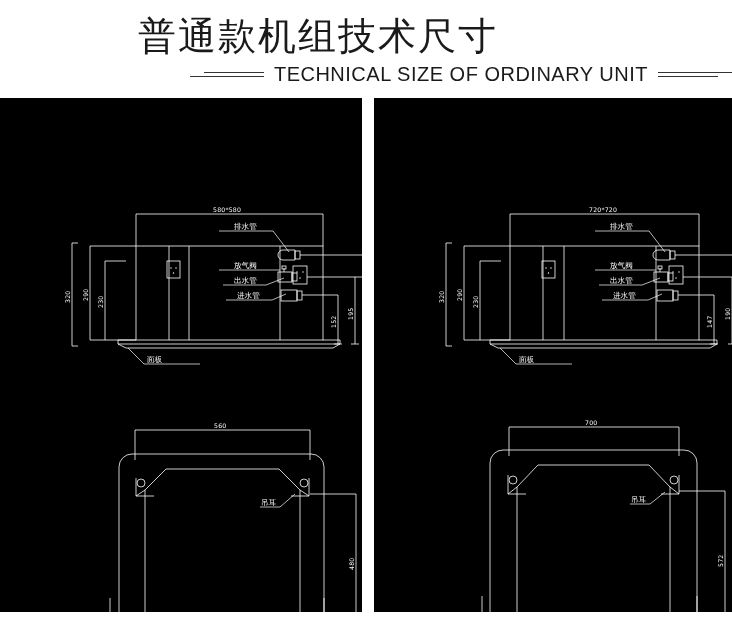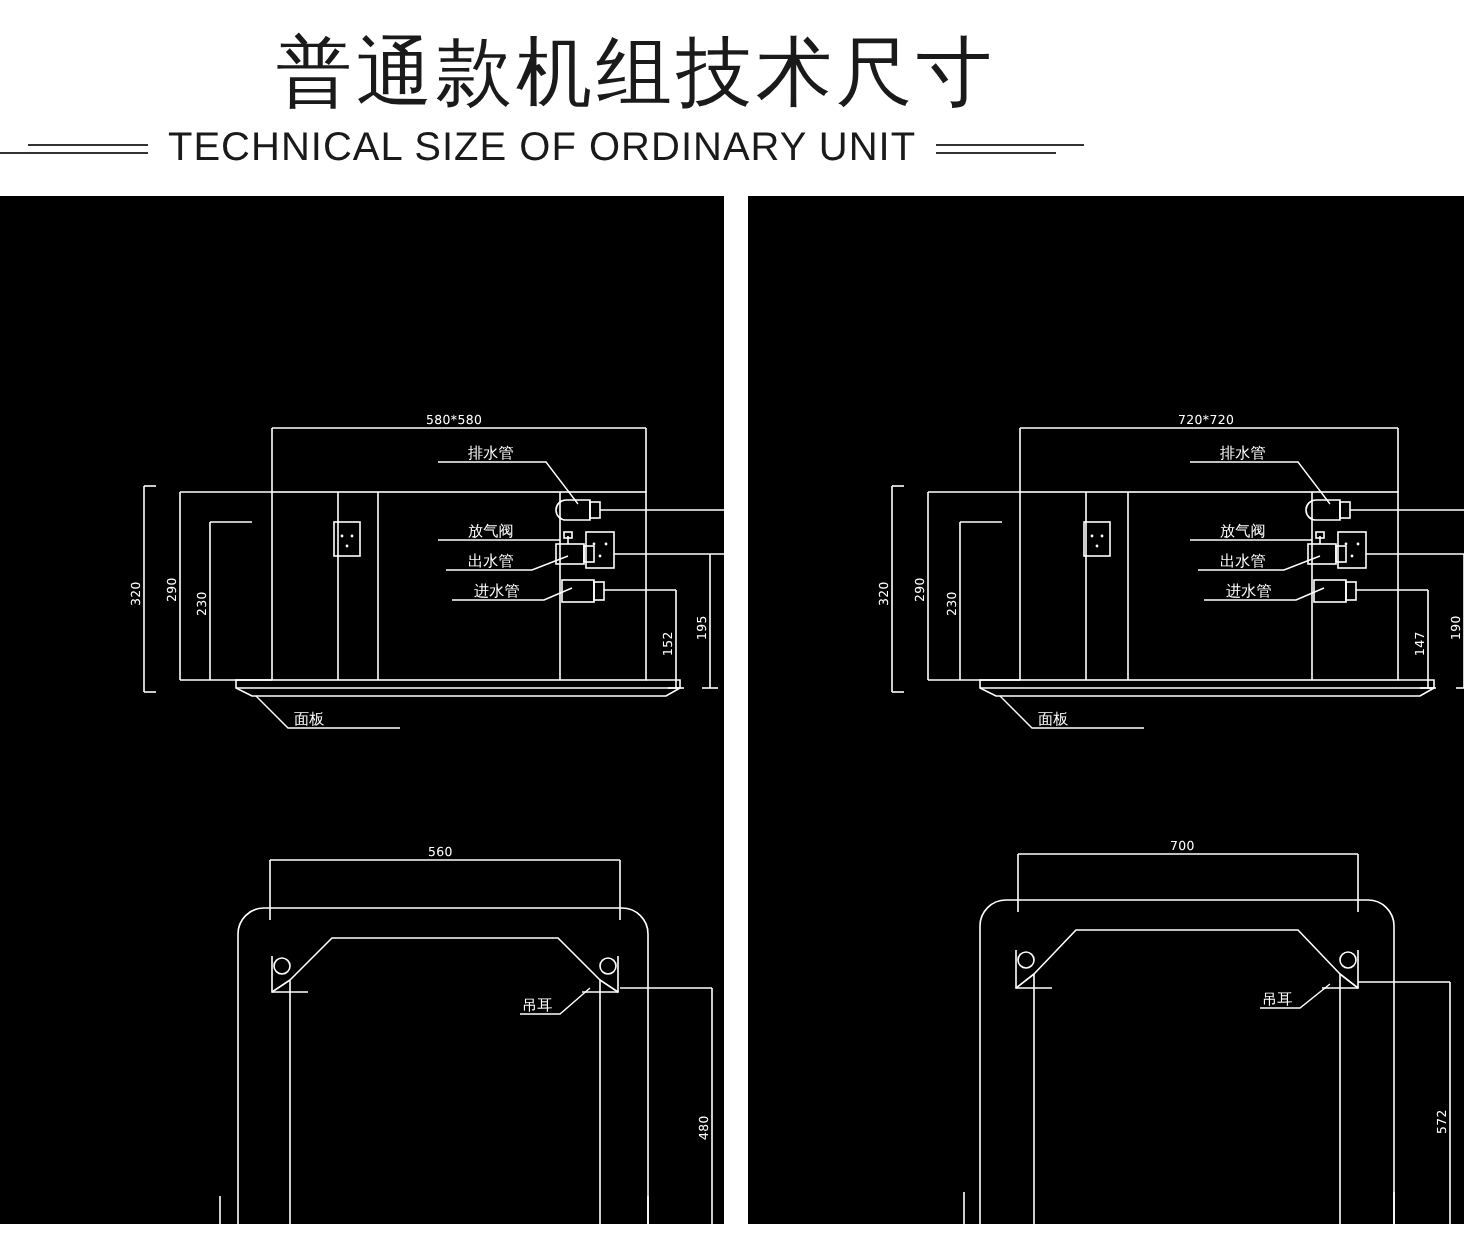--- a/index.html
+++ b/index.html
@@ -18,21 +18,21 @@
     position:absolute; left:0; top:14px; width:636px;
     text-align:center;
     font-size:38px; line-height:44px;
     letter-spacing:2px;
     color:#1a1a1a;
     font-family:"DejaVu Sans", sans-serif;
     font-weight:400;
   }
   .subtitle-wrap {
     position:absolute; left:0; top:60px; width:732px; height:28px;
-    display:flex; align-items:center; justify-content:flex-start; gap:10px;
+    display:flex; align-items:center; justify-content:flex-end; gap:10px;
   }
   .sub-rule { width:74px; height:7px; position:relative; }
   .sub-rule::before, .sub-rule::after {
     content:""; position:absolute; left:0; width:100%; height:1px; background:#333;
   }
   .sub-rule::before { top:1px; }
   .sub-rule::after  { top:5px; }
   .sub-rule.left::before  { left:14px; width:60px; }
   .sub-rule.right::after  { left:0px;  width:60px; }
   .title-en {

